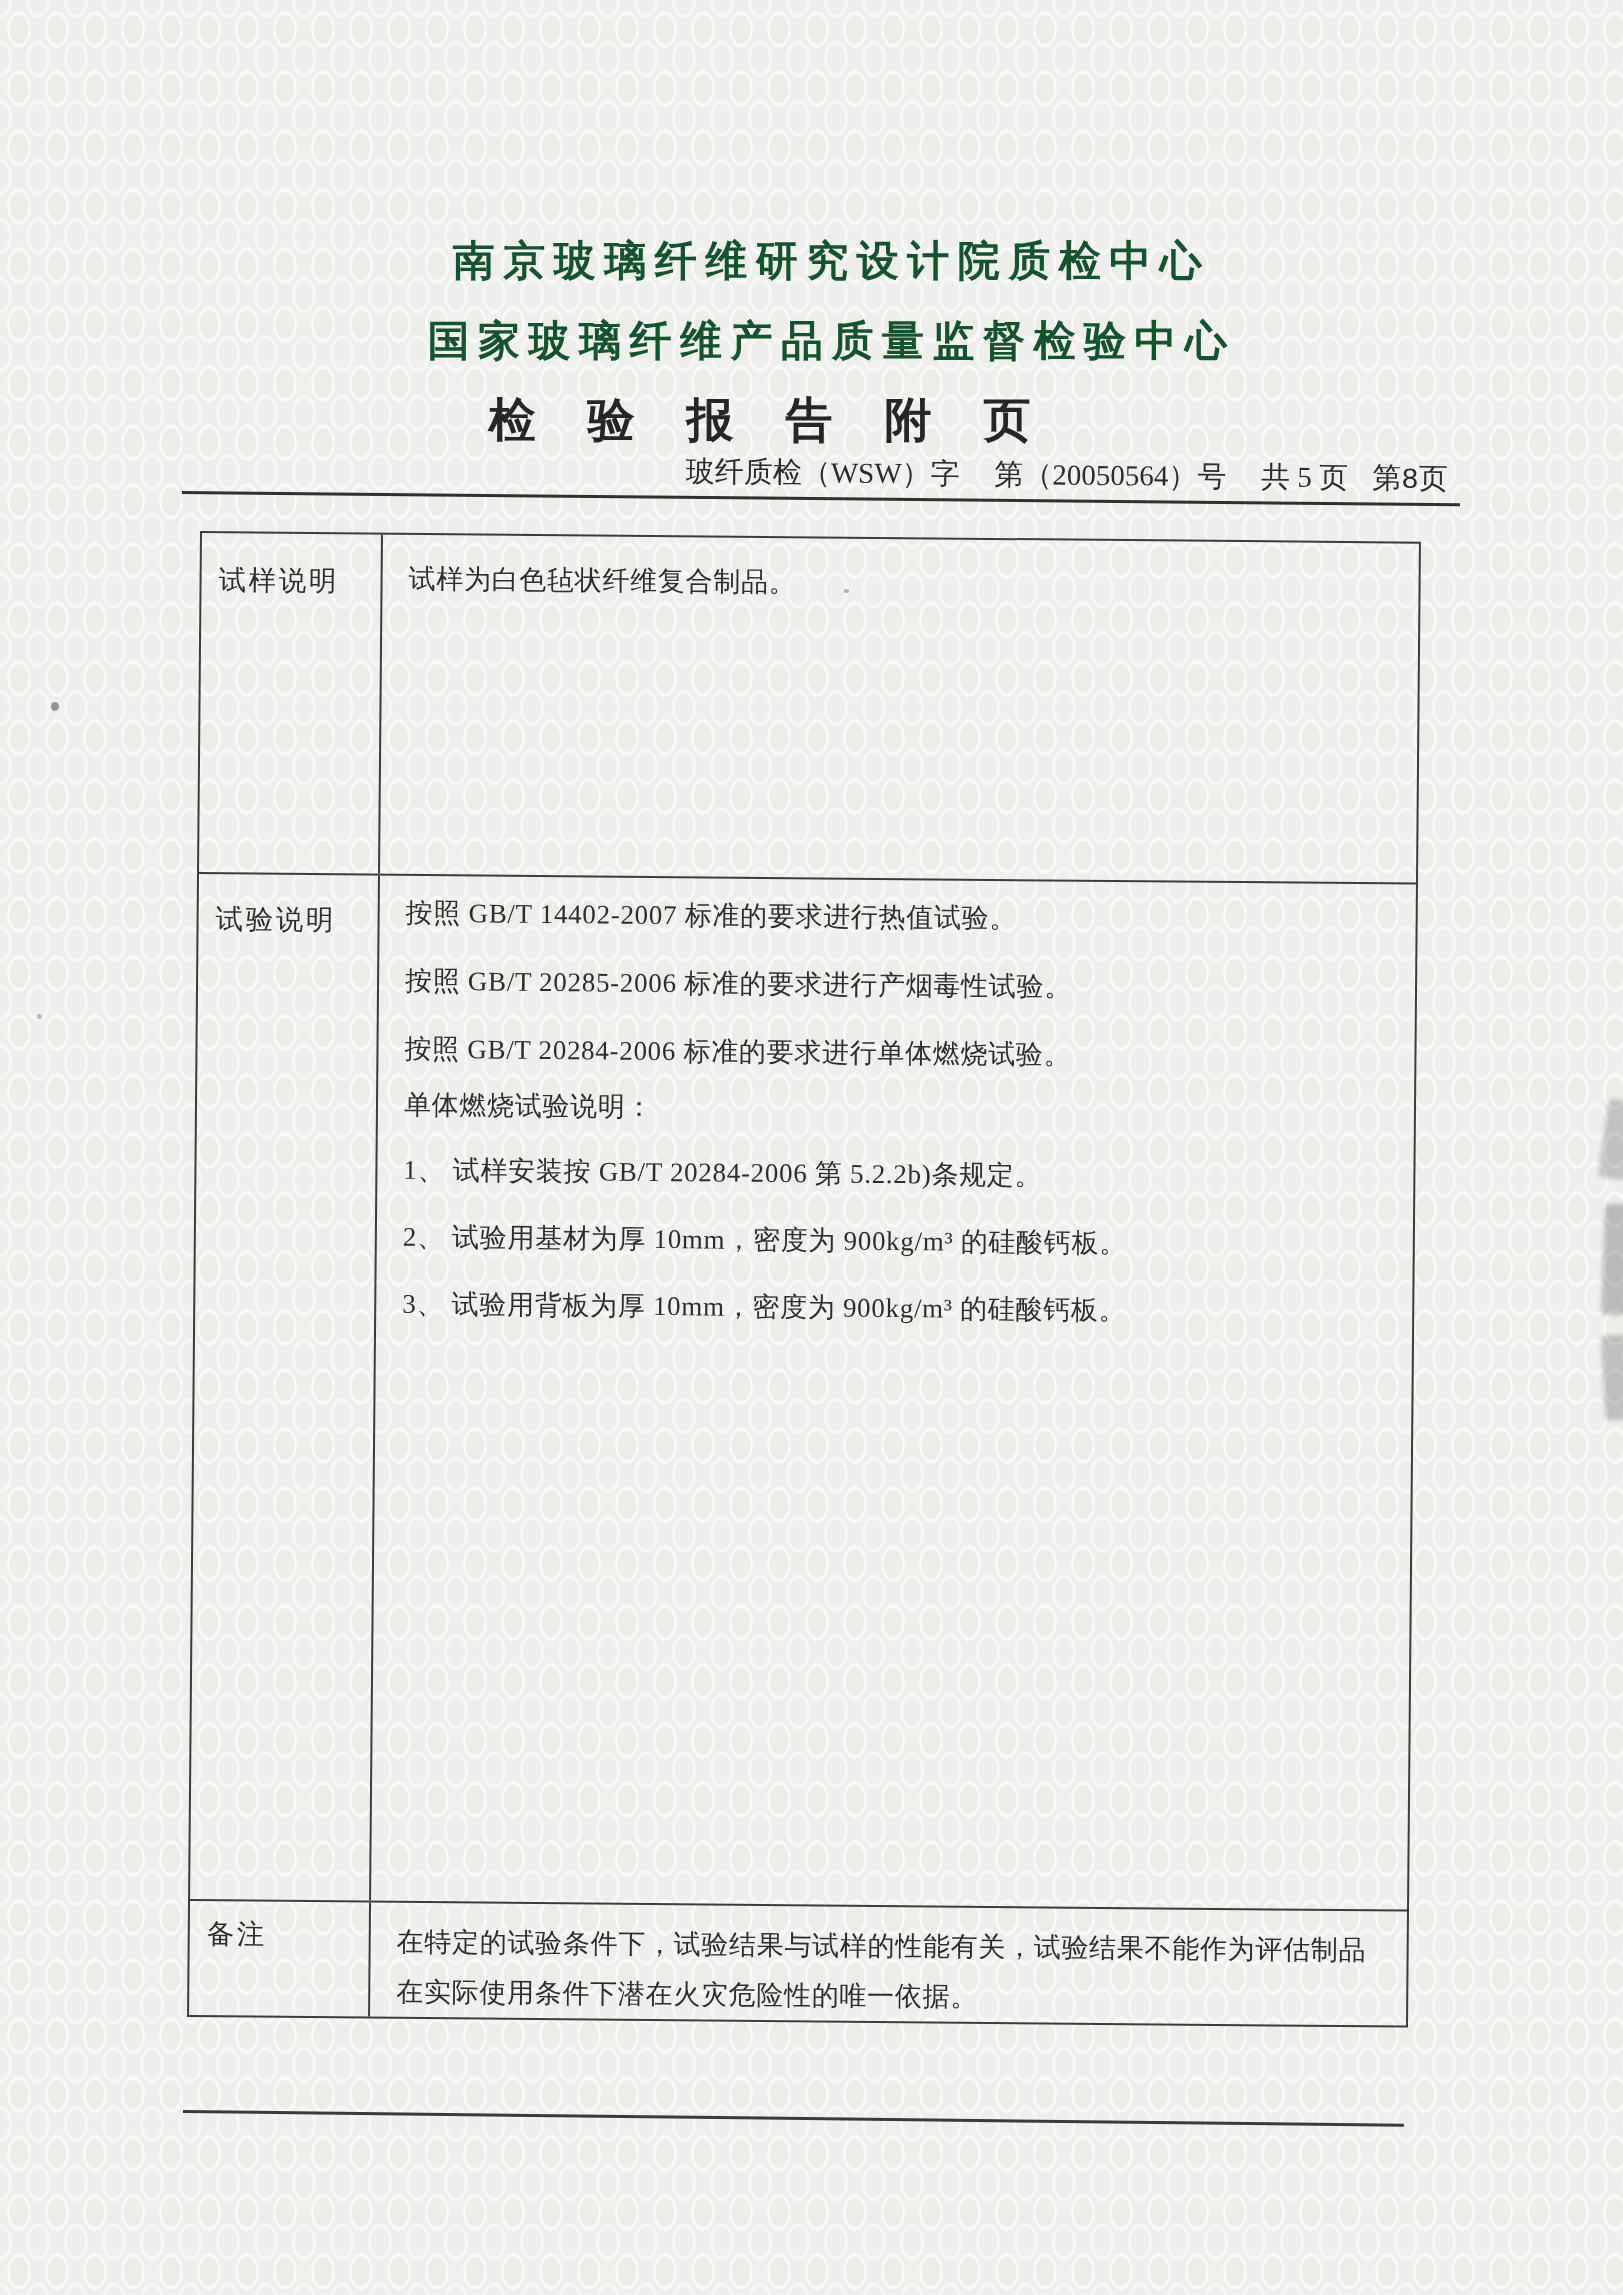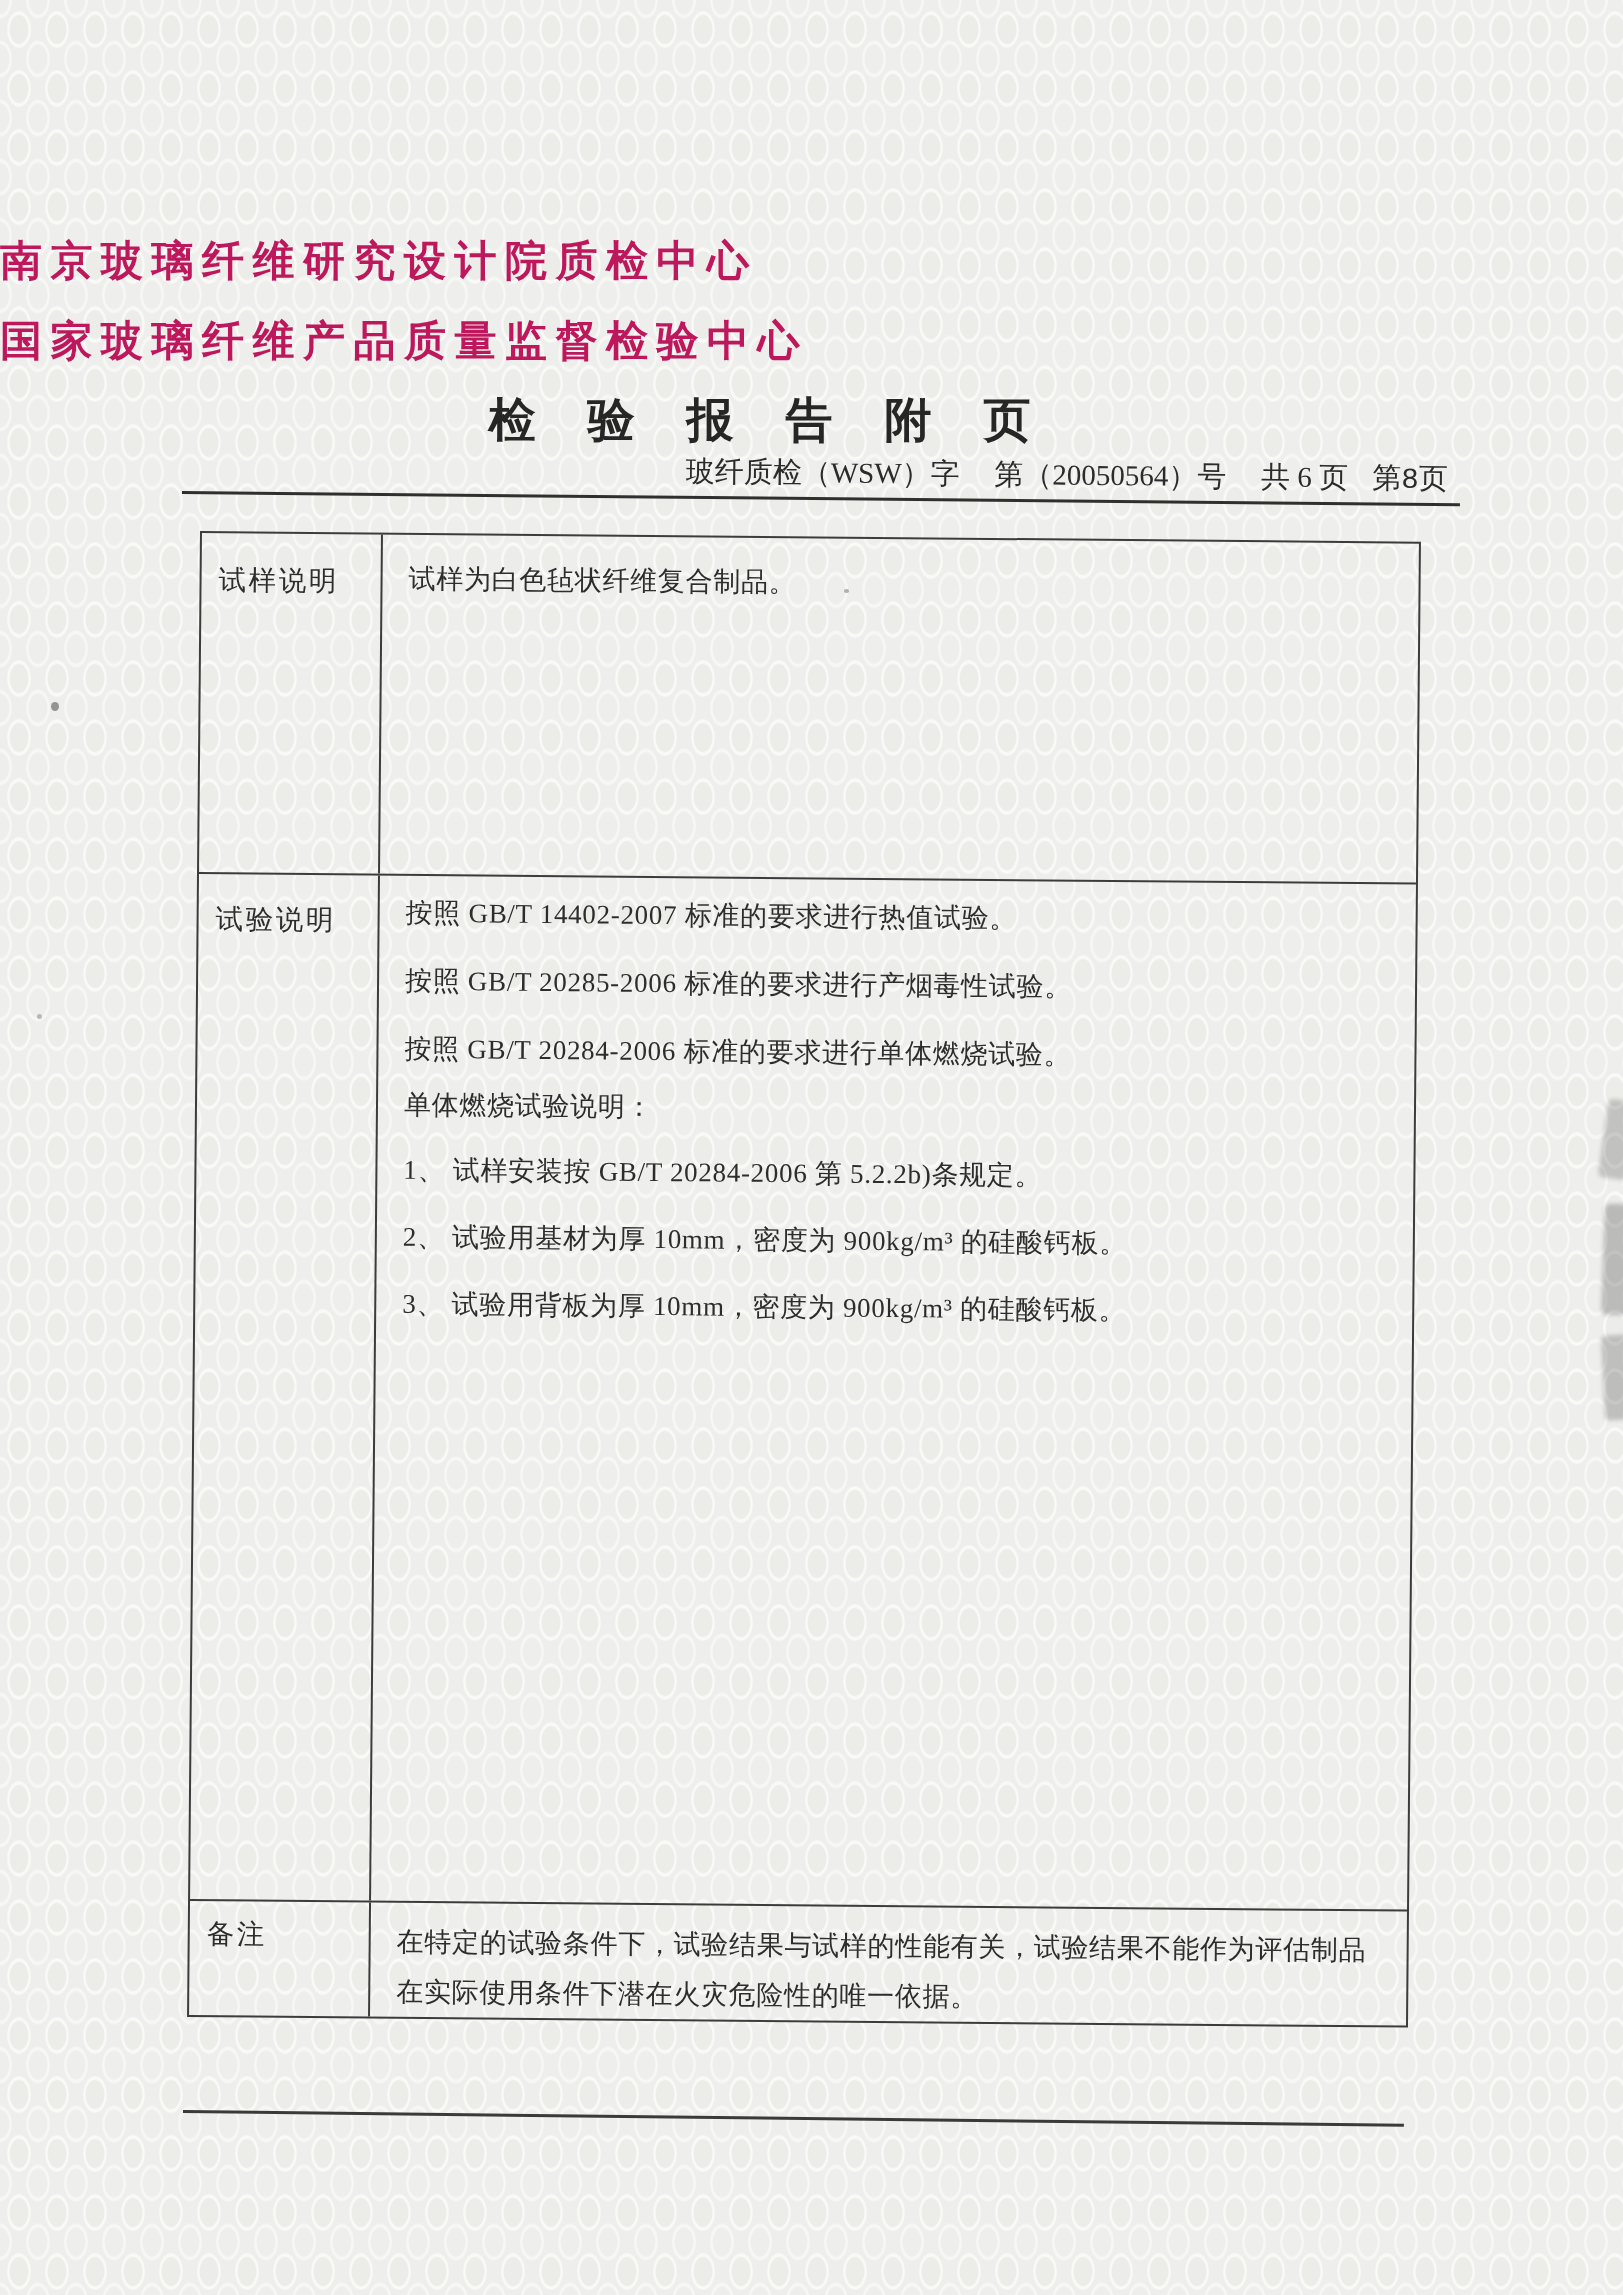--- a/index.html
+++ b/index.html
@@ -11,23 +11,24 @@
     background-color:#eeeeec;
     background-image:
       radial-gradient(17.7px 27.5px at 50% 50%, #ecece9 50%, #f9f9f8 56%, #f9f9f8 63%, rgba(236,236,233,0) 70%),
       radial-gradient(17.7px 27.5px at 50% 50%, rgba(236,236,233,0) 50%, #f7f7f5 56%, #f7f7f5 63%, rgba(236,236,233,0) 70%);
     background-size:38px 59px, 38px 59px;
     background-position:0 0, 19px 29.5px;
   }
 
   
   .org-line {
-    position:absolute; left:0; right:0; text-align:left;
-    font-size:42px; font-weight:600; letter-spacing:8.5px; color:#be185d;
+    position:absolute; left:0; right:0; text-align:center;
+    font-size:42px; font-weight:600; letter-spacing:8.5px; color:#14532d;
     white-space:nowrap;
+    padding-left:40px;
   }
   .org-line.l1 { top:233px; }
   .org-line.l2 { top:313px;font-family:Liberation Mono, monospace; }
   .doc-title {
     position:absolute; left:0; right:0; top:389px; text-align:center;
     font-size:47px; font-weight:600; letter-spacing:52px; color:#262626;
     white-space:nowrap; transform:translateX(-26px);
   }
   .ref-line {
     position:absolute; top:452px; right:175px;
@@ -95,21 +96,21 @@
 </head>
 <body>
 
 <div class="org-line l1">南京玻璃纤维研究设计院质检中心</div>
 <div class="org-line l2">国家玻璃纤维产品质量监督检验中心</div>
 <div class="doc-title">检验报告附页</div>
 
 <div class="ref-line">
   <span>玻纤质检（WSW）字</span>
   <span class="ref-gap-lg">第（20050564）号</span>
-  <span class="ref-gap-lg">共 6 页</span>
+  <span class="ref-gap-lg">共 5 页</span>
   <span class="ref-gap-sm">第8页</span>
 </div>
 
 <div class="head-rule"></div>
 
 <div class="report-table">
 
   <div class="t-row r1">
     <div class="t-label">试样说明</div>
     <div class="t-content">

